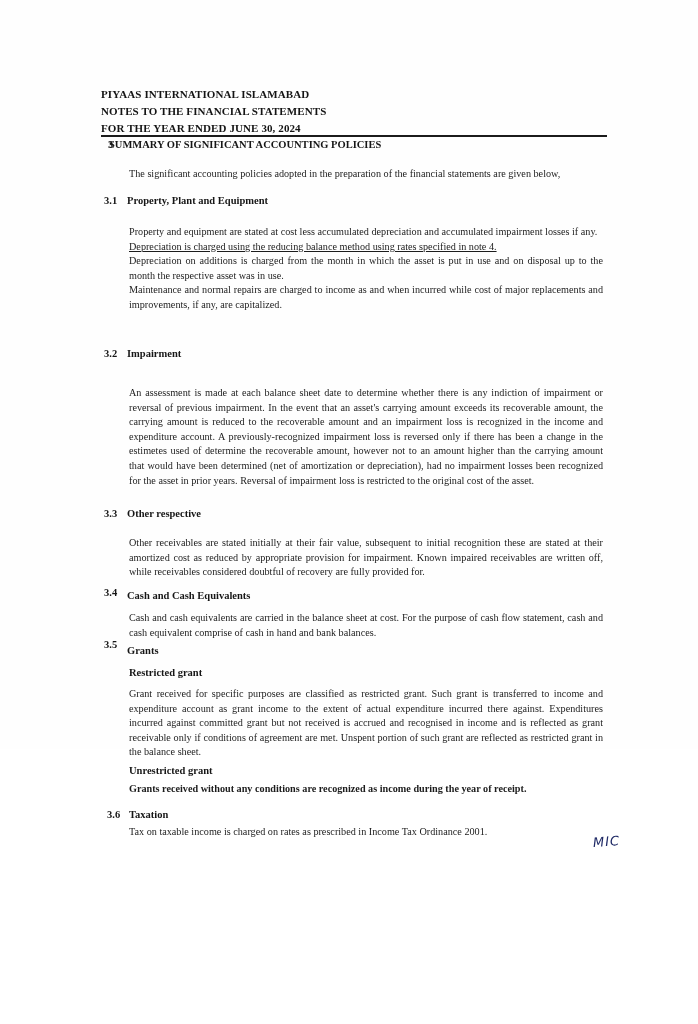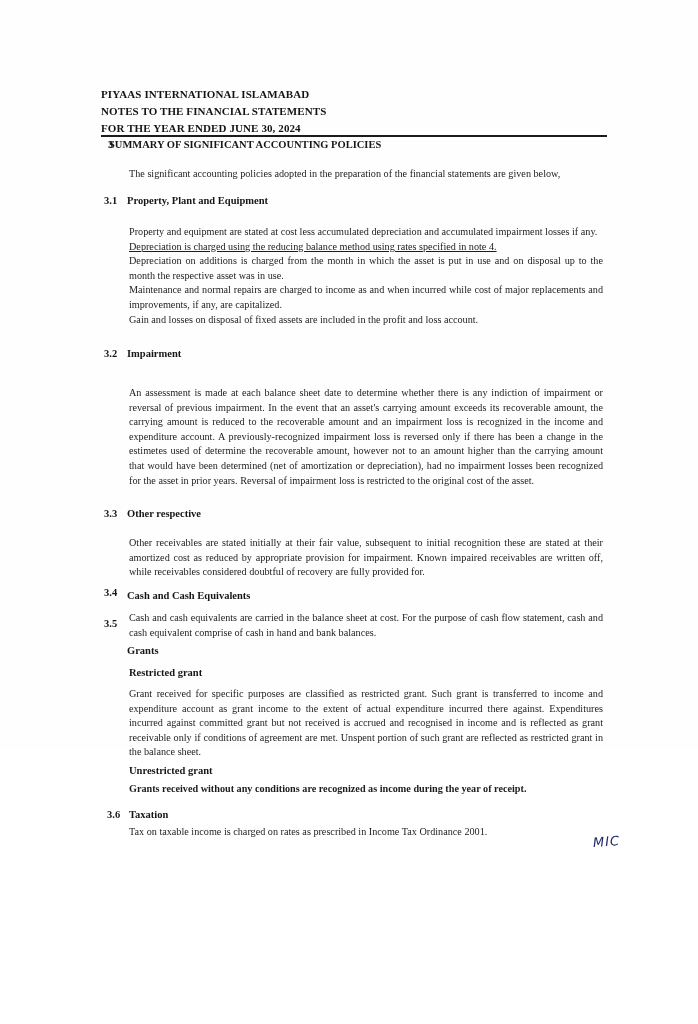--- a/index.html
+++ b/index.html
@@ -101,42 +101,41 @@
     <p>The significant accounting policies adopted in the preparation of the financial statements are given below,</p>
   </div>
 
   <div class="sec-num" style="left:104px; top:195px;">3.1</div>
   <div class="sec-title" style="left:127px; top:195px;">Property, Plant and Equipment</div>
   <div class="para" style="top:225px;">
     <p>Property and equipment are stated at cost less accumulated depreciation and accumulated impairment losses if any.</p>
     <p style="text-align:left;text-decoration:underline;">Depreciation is charged using the reducing balance method using rates specified in note 4.</p>
     <p>Depreciation on additions is charged from the month in which the asset is put in use and on disposal up to the month the respective asset was in use.</p>
     <p>Maintenance and normal repairs are charged to income as and when incurred while cost of major replacements and improvements, if any, are capitalized.</p>
-    <p style="text-align:left;">Gain and losses on disposal of fixed assets are included in the profit and loss account.</p>
   </div>
 
   <div class="sec-num" style="left:104px; top:348px;">3.2</div>
   <div class="sec-title" style="left:127px; top:348px;">Impairment</div>
   <div class="para" style="top:386px;">
     <p>An assessment is made at each balance sheet date to determine whether there is any indiction of impairment or reversal of previous impairment. In the event that an asset's carrying amount exceeds its recoverable amount, the carrying amount is reduced to the recoverable amount and an impairment loss is recognized in the income and expenditure account. A previously-recognized impairment loss is reversed only if there has been a change in the estimetes used of determine the recoverable amount, however not to an amount higher than the carrying amount that would have been determined (net of amortization or depreciation), had no impairment losses been recognized for the asset in prior years. Reversal of impairment loss is restricted to the original cost of the asset.</p>
   </div>
 
   <div class="sec-num" style="left:104px; top:508px;">3.3</div>
   <div class="sec-title" style="left:127px; top:508px;">Other respective</div>
   <div class="para" style="top:536px;">
     <p>Other receivables are stated initially at their fair value, subsequent to initial recognition these are stated at their amortized cost as reduced by appropriate provision for impairment. Known impaired receivables are written off, while receivables considered doubtful of recovery are fully provided for.</p>
   </div>
 
   <div class="sec-num" style="left:104px; top:587px;">3.4</div>
   <div class="sec-title" style="left:127px; top:590px;">Cash and Cash Equivalents</div>
   <div class="para" style="top:611px;">
     <p>Cash and cash equivalents are carried in the balance sheet at cost. For the purpose of cash flow statement, cash and cash equivalent comprise of cash in hand and bank balances.</p>
   </div>
 
-  <div class="sec-num" style="left:104px; top:618px;">3.5</div>
+  <div class="sec-num" style="left:104px; top:639px;">3.5</div>
   <div class="sec-title" style="left:127px; top:645px;">Grants</div>
 
   <div class="sub-title" style="top:667px;">Restricted grant</div>
   <div class="para" style="top:687px;">
     <p>Grant received for specific purposes are classified as restricted grant. Such grant is transferred to income and expenditure account as grant income to the extent of actual expenditure incurred there against. Expenditures incurred against committed grant but not received is accrued and recognised in income and is reflected as grant receivable only if conditions of agreement are met. Unspent portion of such grant are reflected as restricted grant in the balance sheet.</p>
   </div>
 
   <div class="sub-title" style="top:765px;">Unrestricted grant</div>
   <div class="para" style="top:782px; text-align:left;font-weight:bold;">
     <p>Grants received without any conditions are recognized as income during the year of receipt.</p>

